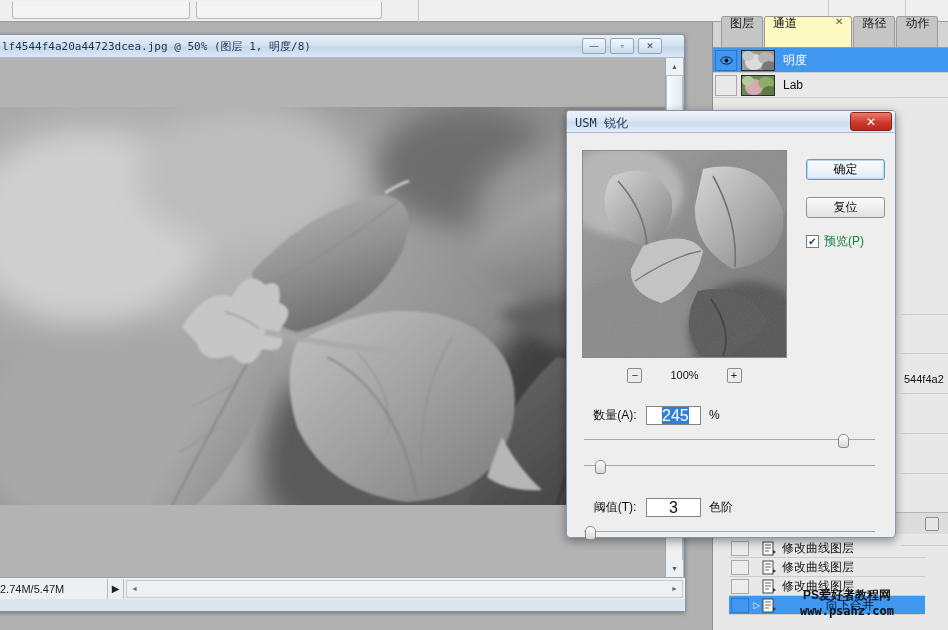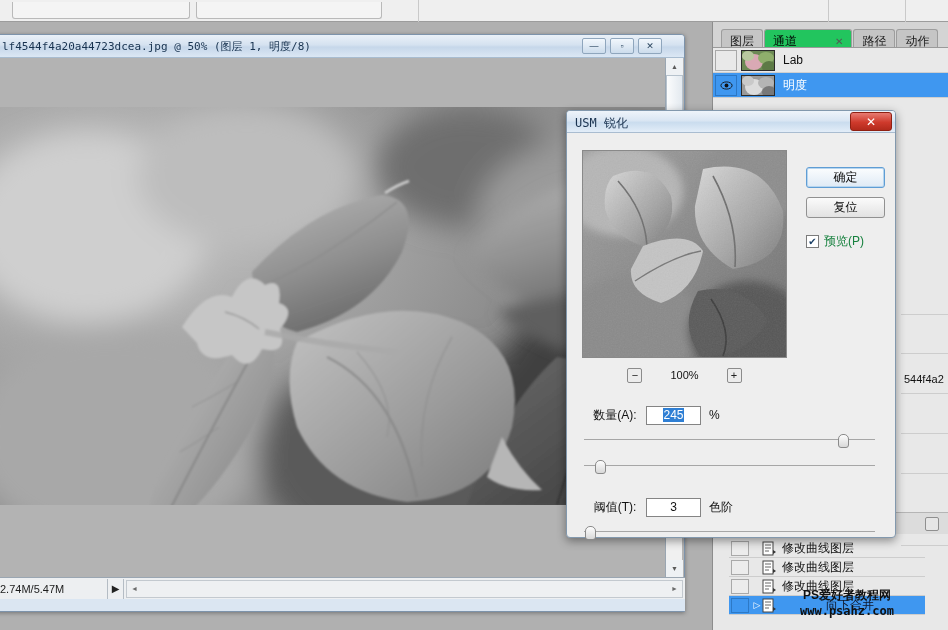--- a/index.html
+++ b/index.html
@@ -123,26 +123,26 @@
   .right-col {
     position: absolute; left: 712px; top: 22px; width: 236px; height: 608px;
     background: #e8e8e8; border-left: 1px solid #8d8d8d;
   }
   .panel-tabs {
     position: relative; height: 26px; background: #d4d4d4;
     border-bottom: 1px solid #9a9a9a;
     display: flex; align-items: flex-end; padding-left: 8px; gap: 1px;
   }
   .ptab {
-    height: 18px; padding: 0 8px; font-size: 12px; color: #1b1b1b;
+    height: 31px; padding: 0 8px; font-size: 12px; color: #1b1b1b;
     background: #c5c5c5; border: 1px solid #9d9d9d; border-bottom: none;
-    border-radius: 3px 3px 0 0; display: flex; align-items: flex-end; gap: 4px;
+    border-radius: 3px 3px 0 0; display: flex; align-items: flex-start; gap: 4px;
     line-height: 1;
   }
-  .ptab.active { background: #22c55e; color: #000; gap: 38px; }
+  .ptab.active { background: #fef9c3; color: #000; gap: 38px; }
   .ptab .xg { font-size: 10px; color: #555; }
 
   .chan-list { background: #e9e9e9; }
   .chan-row {
     height: 25px; display: flex; align-items: center;
     border-bottom: 1px solid #cfcfcf; padding-left: 2px;
   }
   .chan-row.sel { background: #3f97f0; }
   .eye-box {
     width: 22px; height: 21px; border: 1px solid #a8a8a8; background: #e9e9e9;
@@ -226,21 +226,21 @@
   }
   .zpct { font-size: 11px; color: #111; }
 
   .btn-ok, .btn-reset {
     position: absolute; left: 239px; width: 79px; height: 21px;
     font-size: 12px; color: #0c0c0c;
     display: flex; align-items: center; justify-content: center;
     border-radius: 3px;
   }
   .btn-ok {
-    top: 34px;
+    top: 26px;
     background: linear-gradient(to bottom,#fbfdfe,#dfeaf5);
     border: 1px solid #5f9dd4;
     box-shadow: 0 0 0 1px #b6d5ef inset;
   }
   .btn-reset {
     top: 64px;
     background: linear-gradient(to bottom,#fbfbfb,#e2e2e2);
     border: 1px solid #919191;
   }
   .prev-wrap {
@@ -255,21 +255,21 @@
   .prev-label { font-size: 12px; color: #15803d; }
 
   .field-block { position: absolute; left: 17px; width: 298px; text-align: center; }
   .fb1 { top: 272px; }
   .fb2 { top: 318px; }
   .fb3 { top: 364px; }
   .frow { display: flex; align-items: center; height: 20px; }
   .flabel { font-size: 12px; color: #111; width: 62px; }
   .finput {
     width: 55px; height: 19px; background: #fff; border: 1px solid #848484;
-    font-size: 12px; color: #111; padding: 0 15px; line-height: 17px;
+    font-size: 16px; color: #111; padding: 0 15px; line-height: 17px;
   }
   .finput .sel-num { background: #2f7fd4; color: #fff; }
   .funit { font-size: 12px; color: #111; margin-left: 8px; }
   .slider {
     position: relative; margin-top: 9px; height: 12px; width: 291px;
   }
   .strack {
     position: absolute; left: 0; top: 5px; width: 291px; height: 1px;
     background: #a6a6a6;
   }
@@ -429,51 +429,51 @@
       </div>
       <div class="ptab">
         <span>路径</span>
       </div>
       <div class="ptab">
         <span>动作</span>
       </div>
     </div>
 
     <div class="chan-list">
+      <div class="chan-row sel">
+        <div class="eye-box">
+          <svg class="eye" viewBox="0 0 14 10">
+            <ellipse cx="7" cy="5" rx="6.2" ry="4" fill="none" stroke="#111" stroke-width="1"></ellipse>
+            <circle cx="7" cy="5" r="2.1" fill="#111"></circle>
+          </svg>
+        </div>
+        <div class="thumb">
+          <svg width="34" height="21" viewBox="0 0 34 21">
+            <rect width="34" height="21" fill="#9a9a9a"></rect>
+            <ellipse cx="12" cy="11" rx="9" ry="8" fill="#dcdcdc"></ellipse>
+            <ellipse cx="24" cy="7" rx="8" ry="6" fill="#b4b4b4"></ellipse>
+            <ellipse cx="27" cy="16" rx="7" ry="6" fill="#787878"></ellipse>
+            <ellipse cx="6" cy="5" rx="6" ry="5" fill="#c9c9c9"></ellipse>
+          </svg>
+        </div>
+        <div class="chan-name">明度</div>
+      </div>
+
       <div class="chan-row">
         <div class="eye-box"></div>
         <div class="thumb">
           <svg width="34" height="21" viewBox="0 0 34 21">
             <rect width="34" height="21" fill="#6d8a55"></rect>
             <ellipse cx="12" cy="11" rx="9" ry="8" fill="#d9a9b4"></ellipse>
             <ellipse cx="24" cy="7" rx="8" ry="6" fill="#8fae6c"></ellipse>
             <ellipse cx="27" cy="16" rx="7" ry="6" fill="#5d7a46"></ellipse>
             <ellipse cx="6" cy="5" rx="6" ry="5" fill="#b9c99f"></ellipse>
           </svg>
         </div>
         <div class="chan-name">Lab</div>
-      </div>
-
-      <div class="chan-row sel">
-        <div class="eye-box">
-          <svg class="eye" viewBox="0 0 14 10">
-            <ellipse cx="7" cy="5" rx="6.2" ry="4" fill="none" stroke="#111" stroke-width="1"></ellipse>
-            <circle cx="7" cy="5" r="2.1" fill="#111"></circle>
-          </svg>
-        </div>
-        <div class="thumb">
-          <svg width="34" height="21" viewBox="0 0 34 21">
-            <rect width="34" height="21" fill="#9a9a9a"></rect>
-            <ellipse cx="12" cy="11" rx="9" ry="8" fill="#dcdcdc"></ellipse>
-            <ellipse cx="24" cy="7" rx="8" ry="6" fill="#b4b4b4"></ellipse>
-            <ellipse cx="27" cy="16" rx="7" ry="6" fill="#787878"></ellipse>
-            <ellipse cx="6" cy="5" rx="6" ry="5" fill="#c9c9c9"></ellipse>
-          </svg>
-        </div>
-        <div class="chan-name">明度</div>
       </div>
     </div>
 
     <div class="hist-area">
 
       <div style="position:absolute;left:188px;top:274px;width:48px;">
         <div class="hist-frag">544f4a2</div>
       </div>
 
       <div style="position:absolute;left:188px;top:215px;width:48px;height:1px;background:#cdcdcd"></div>

